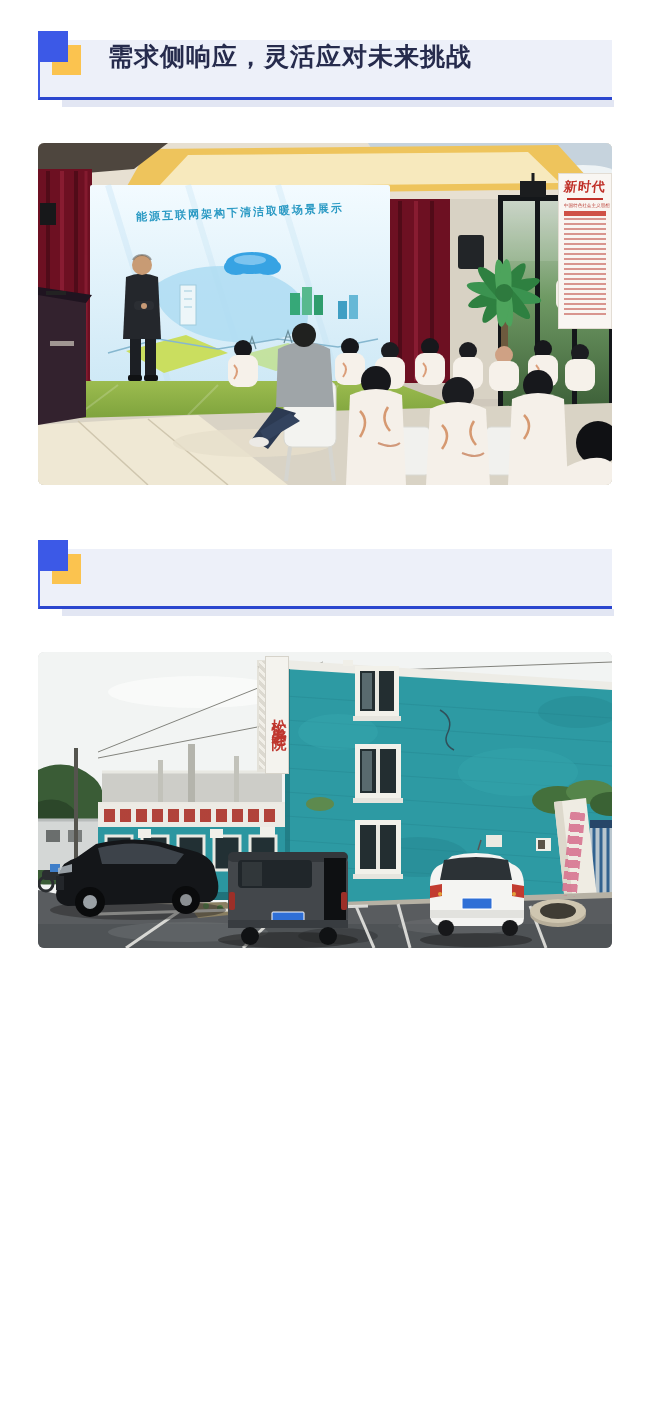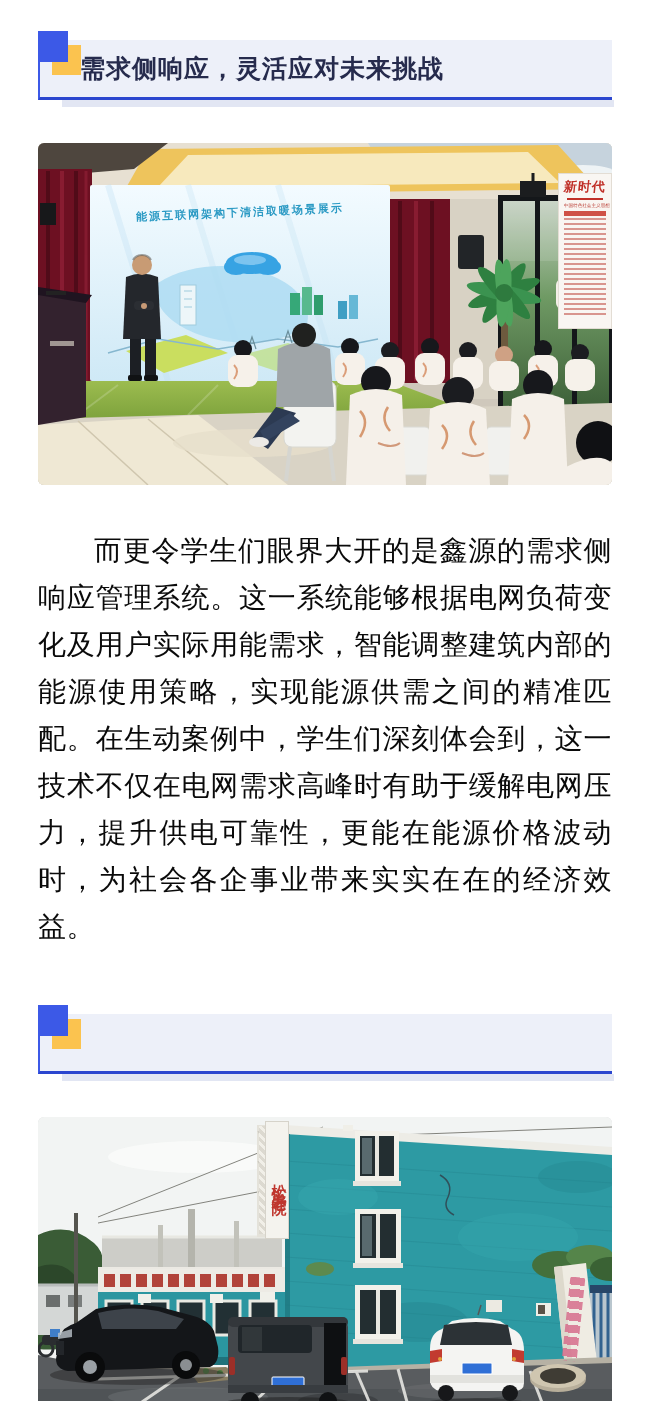--- a/index.html
+++ b/index.html
@@ -1,21 +1,21 @@
 <!DOCTYPE html>
 <html><head>
 <meta charset="utf-8">
 <style>
   html,body{margin:0;padding:0;background:#ffffff;}
   body{width:650px;font-family:"Liberation Sans",sans-serif;-webkit-font-smoothing:antialiased;}
   .content{padding:0 38px 17px 38px;}
 
   
   .sec-header{position:relative;margin-top:40px;background:#edf0f9;border-left:2px solid #3c59e7;
-    border-bottom:3px solid #2b46cf;height:60px;display:flex;align-items:center;box-sizing:border-box;}
+    border-bottom:3px solid #2b46cf;height:60px;display:flex;box-sizing:border-box;padding-left:28px;}
   .sec-header .shadow{position:absolute;left:22px;right:-2px;bottom:-10px;height:7px;background:#e2e6f3;}
   .sq-yellow{position:absolute;left:12px;top:5px;width:29px;height:30px;background:#fbc34f;z-index:1;}
   .sq-blue{position:absolute;left:-2px;top:-9px;width:30px;height:31px;background:#3c59e7;z-index:2;}
   .sec-title{margin-left:40px;font-size:25px;font-weight:700;color:#262b4d;letter-spacing:1px;z-index:3;}
   .hdr2{margin-top:64px;}
 
   
   .para{margin-top:42px;font-size:28px;line-height:47px;color:#0a0a0a;text-align:justify;
     text-indent:2em;letter-spacing:0.5px;}
 
@@ -254,21 +254,20 @@
 
     <div class="poster">
       <div class="poster-title">新时代</div>
       <div class="poster-rule"></div>
       <div class="poster-sub">中国特色社会主义思想</div>
       <div class="poster-band"></div>
       <div class="poster-body"></div>
     </div>
   </div>
 
-  <p class="para">而更令学生们眼界大开的是鑫源的需求侧响应管理系统。这一系统能够根据电网负荷变化及用户实际用能需求，智能调整建筑内部的能源使用策略，实现能源供需之间的精准匹配。在生动案例中，学生们深刻体会到，这一技术不仅在电网需求高峰时有助于缓解电网压力，提升供电可靠性，更能在能源价格波动时，为社会各企事业带来实实在在的经济效益。</p>
 
   <div class="sec-header hdr2">
     <span class="sq-yellow"></span>
     <span class="sq-blue"></span>
     <span class="shadow"></span>
   </div>
 
   <div class="photo photo2">
     <svg viewBox="0 0 574 296" preserveAspectRatio="none">
       <rect width="574" height="296" fill="#f2f4f3"></rect>

